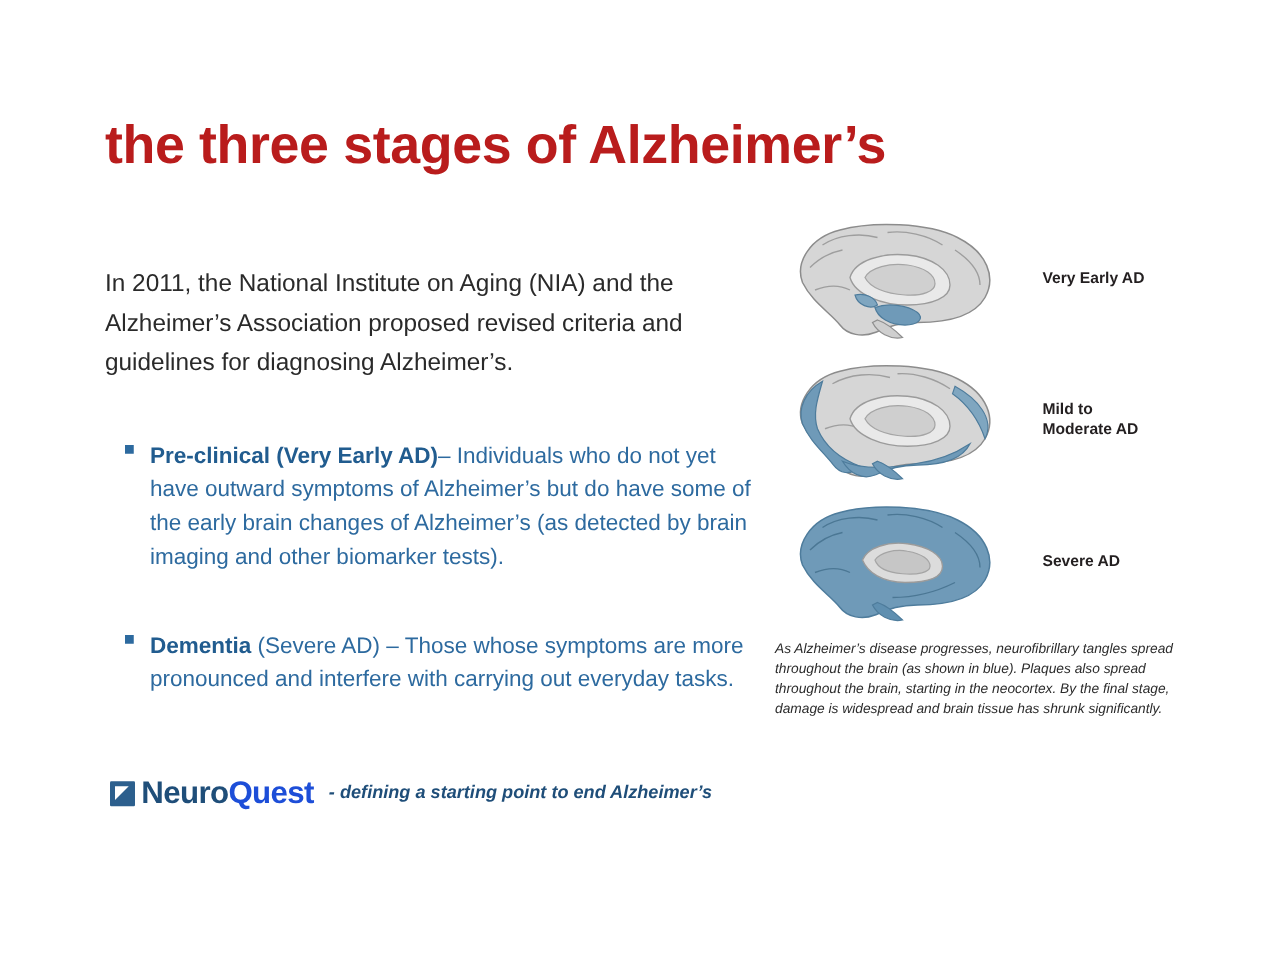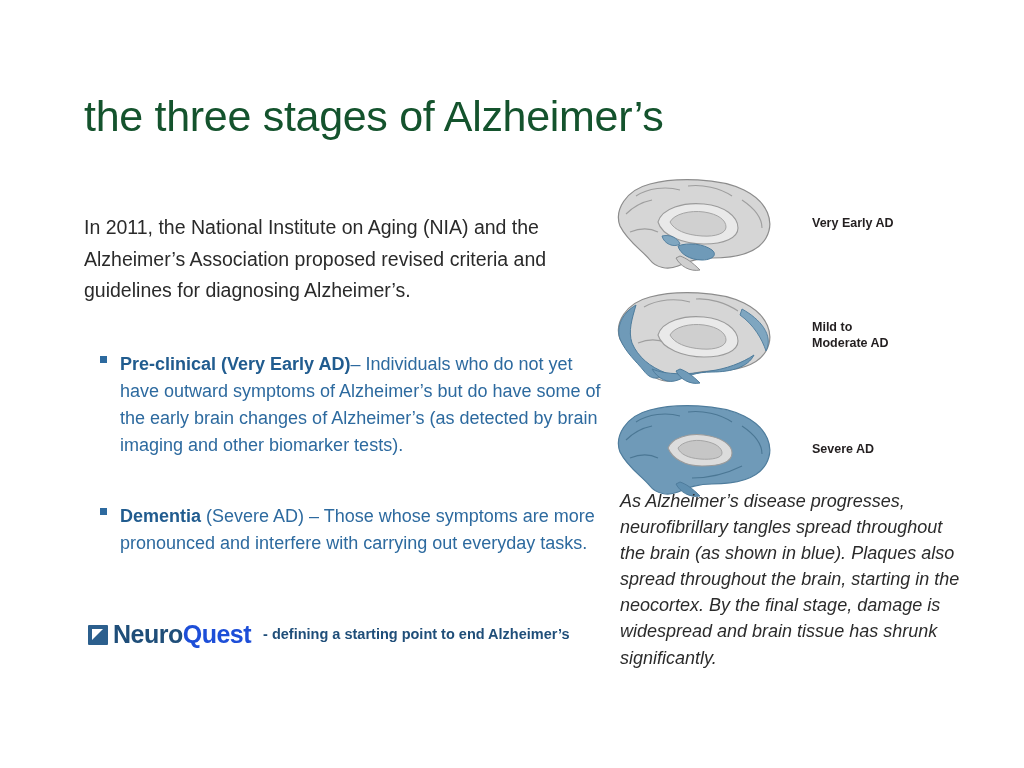--- a/index.html
+++ b/index.html
@@ -19,22 +19,22 @@
     background: #ffffff;
   }
 
   
   .title {
     position: absolute;
     left: 84px;
     top: 92px;
     font-size: 43px;
     line-height: 1.15;
-    color: #14532d;
-    font-weight: 400;
+    color: #b91c1c;
+    font-weight: 700;
     letter-spacing: -0.3px;
     white-space: nowrap;
   }
 
   
   .left-col {
     position: absolute;
     left: 84px;
     top: 212px;
     width: 525px;
@@ -113,30 +113,31 @@
     letter-spacing: -0.5px;
   }
   .logo-quest {
     font-size: 25px;
     font-weight: bold;
     color: #1d4ed8;
     letter-spacing: -0.5px;
   }
   .logo-tag {
     font-size: 14.5px;
+    font-style: italic;
     font-weight: bold;
     color: #1f4e79;
     margin-left: 12px;
     margin-bottom: 2px;
   }
 
   
   .figure {
     position: absolute;
-    left: 592px;
+    left: 614px;
     top: 170px;
     width: 370px;
   }
 
   .brain-row {
     position: relative;
     height: 105px;
     margin-bottom: 8px;
   }
 
@@ -153,23 +154,23 @@
 
   .brain-svg {
     position: absolute;
     left: 0;
     top: 0;
   }
 
   .caption {
     position: absolute;
     left: 620px;
-    top: 488px;
+    top: 512px;
     width: 352px;
-    font-size: 18px;
+    font-size: 11px;
     font-style: italic;
     line-height: 1.45;
     color: #2b2b2b;
   }
 </style>
 </head>
 <body>
 
 <div class="slide">
 

